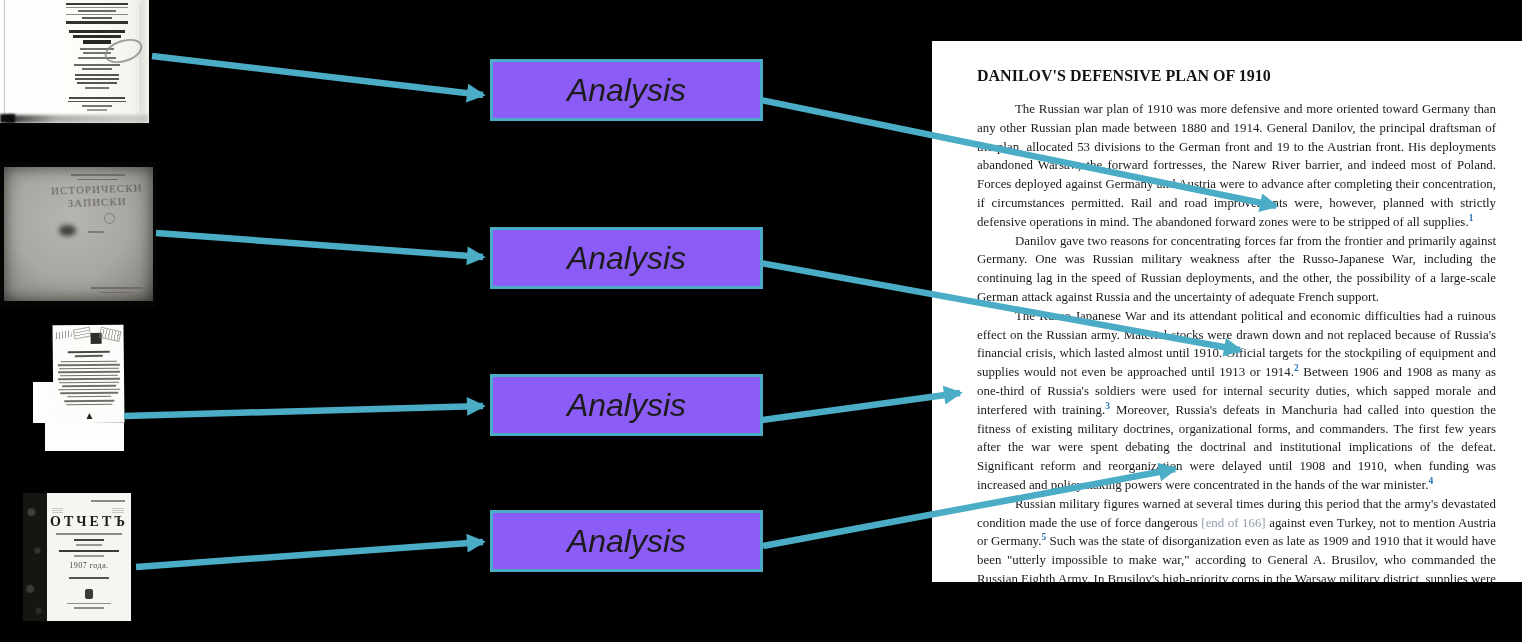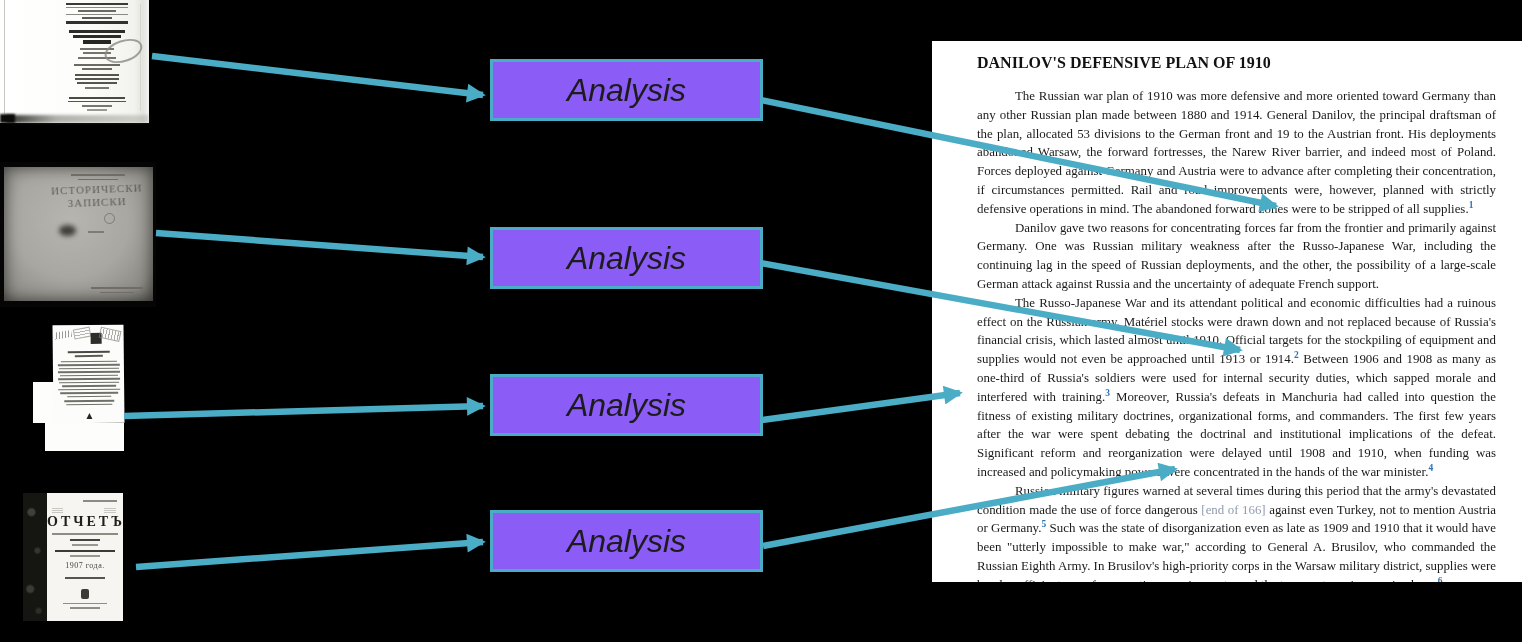--- a/index.html
+++ b/index.html
@@ -50,41 +50,41 @@
   .t3-text{position:absolute;left:3px;top:26px;width:65px;}
   .t3-tri{position:absolute;left:33px;bottom:4px;width:0;height:0;
           border-left:3px solid transparent;border-right:3px solid transparent;border-bottom:6px solid #26261f;}
 
   .t4{left:23px;top:493px;width:112px;height:128px;}
   .t4-spine{position:absolute;left:0;top:0;width:24px;height:128px;background:#151512;
             background-image:radial-gradient(circle at 35% 15%,#403f38 0 3px,transparent 5px),
                              radial-gradient(circle at 60% 45%,#35342e 0 2px,transparent 4px),
                              radial-gradient(circle at 30% 75%,#3b3a33 0 3px,transparent 5px),
                              radial-gradient(circle at 65% 92%,#2e2d27 0 2px,transparent 4px);}
-  .t4-page{position:absolute;left:24px;top:0;width:76px;height:128px;background:#f6f5f1;}
+  .t4-page{position:absolute;left:24px;top:0;width:84px;height:128px;background:#f6f5f1;}
   .t4-topline{margin:7px 6px 0 auto;width:34px;height:2px;background:#8b8b81;}
   .t4-pm1{position:absolute;left:5px;top:15px;width:11px;height:6px;opacity:.5;
           background:repeating-linear-gradient(0deg,transparent 0 1px,#9a9a90 1px 2px);}
   .t4-pm2{position:absolute;right:7px;top:15px;width:12px;height:6px;opacity:.5;
           background:repeating-linear-gradient(0deg,transparent 0 1px,#9a9a90 1px 2px);}
   .t4-title{margin-top:12px;text-align:center;font-family:"Liberation Serif",serif;font-weight:bold;
             font-size:14px;letter-spacing:3px;color:#1f1f1c;}
   .t4-year{margin-top:4px;text-align:center;font-family:"Liberation Serif",serif;font-size:8px;
            letter-spacing:.5px;color:#45453e;}
   .t4-orn{width:8px;height:10px;background:#3c3c35;border-radius:2px;margin:10px auto 0;}
 
   
   .analysis-box{position:absolute;left:490px;width:267px;height:56px;background:#8b5cf6;
                 border:3px solid var(--box-border,#4bacc6);display:flex;align-items:center;justify-content:center;font-style:italic;}
   .analysis-box span{font-family:"Liberation Sans",sans-serif;font-size:32px;color:#1c1c1c;}
   .box1{top:59px}.box2{top:227px}.box3{top:374px}.box4{top:510px}
 
   
   .doc{position:absolute;left:932px;top:41px;width:590px;height:541px;background:var(--doc-bg,#fff);
-       box-sizing:border-box;padding:13px 26px 0 45px;overflow:hidden;}
+       box-sizing:border-box;padding:26px 26px 0 45px;overflow:hidden;}
   .doc h1{font-family:"Liberation Serif",serif;font-weight:bold;font-size:16px;color:#121212;
           margin:0 0 15px 0;}
   .doc p{font-family:"Liberation Serif",serif;font-size:12.9px;line-height:18.8px;color:#1a1a1a;
          text-align:justify;text-indent:38px;margin:0;}
   .doc sup.fn{color:var(--footnote-blue,#2e74b5);font-weight:bold;font-size:9.5px;line-height:0;
               vertical-align:super;}
   .doc .pb{color:var(--page-break-gray,#8f9cae);}
 
   
   .arrows{position:absolute;left:0;top:0;width:1522px;height:642px;pointer-events:none;}

